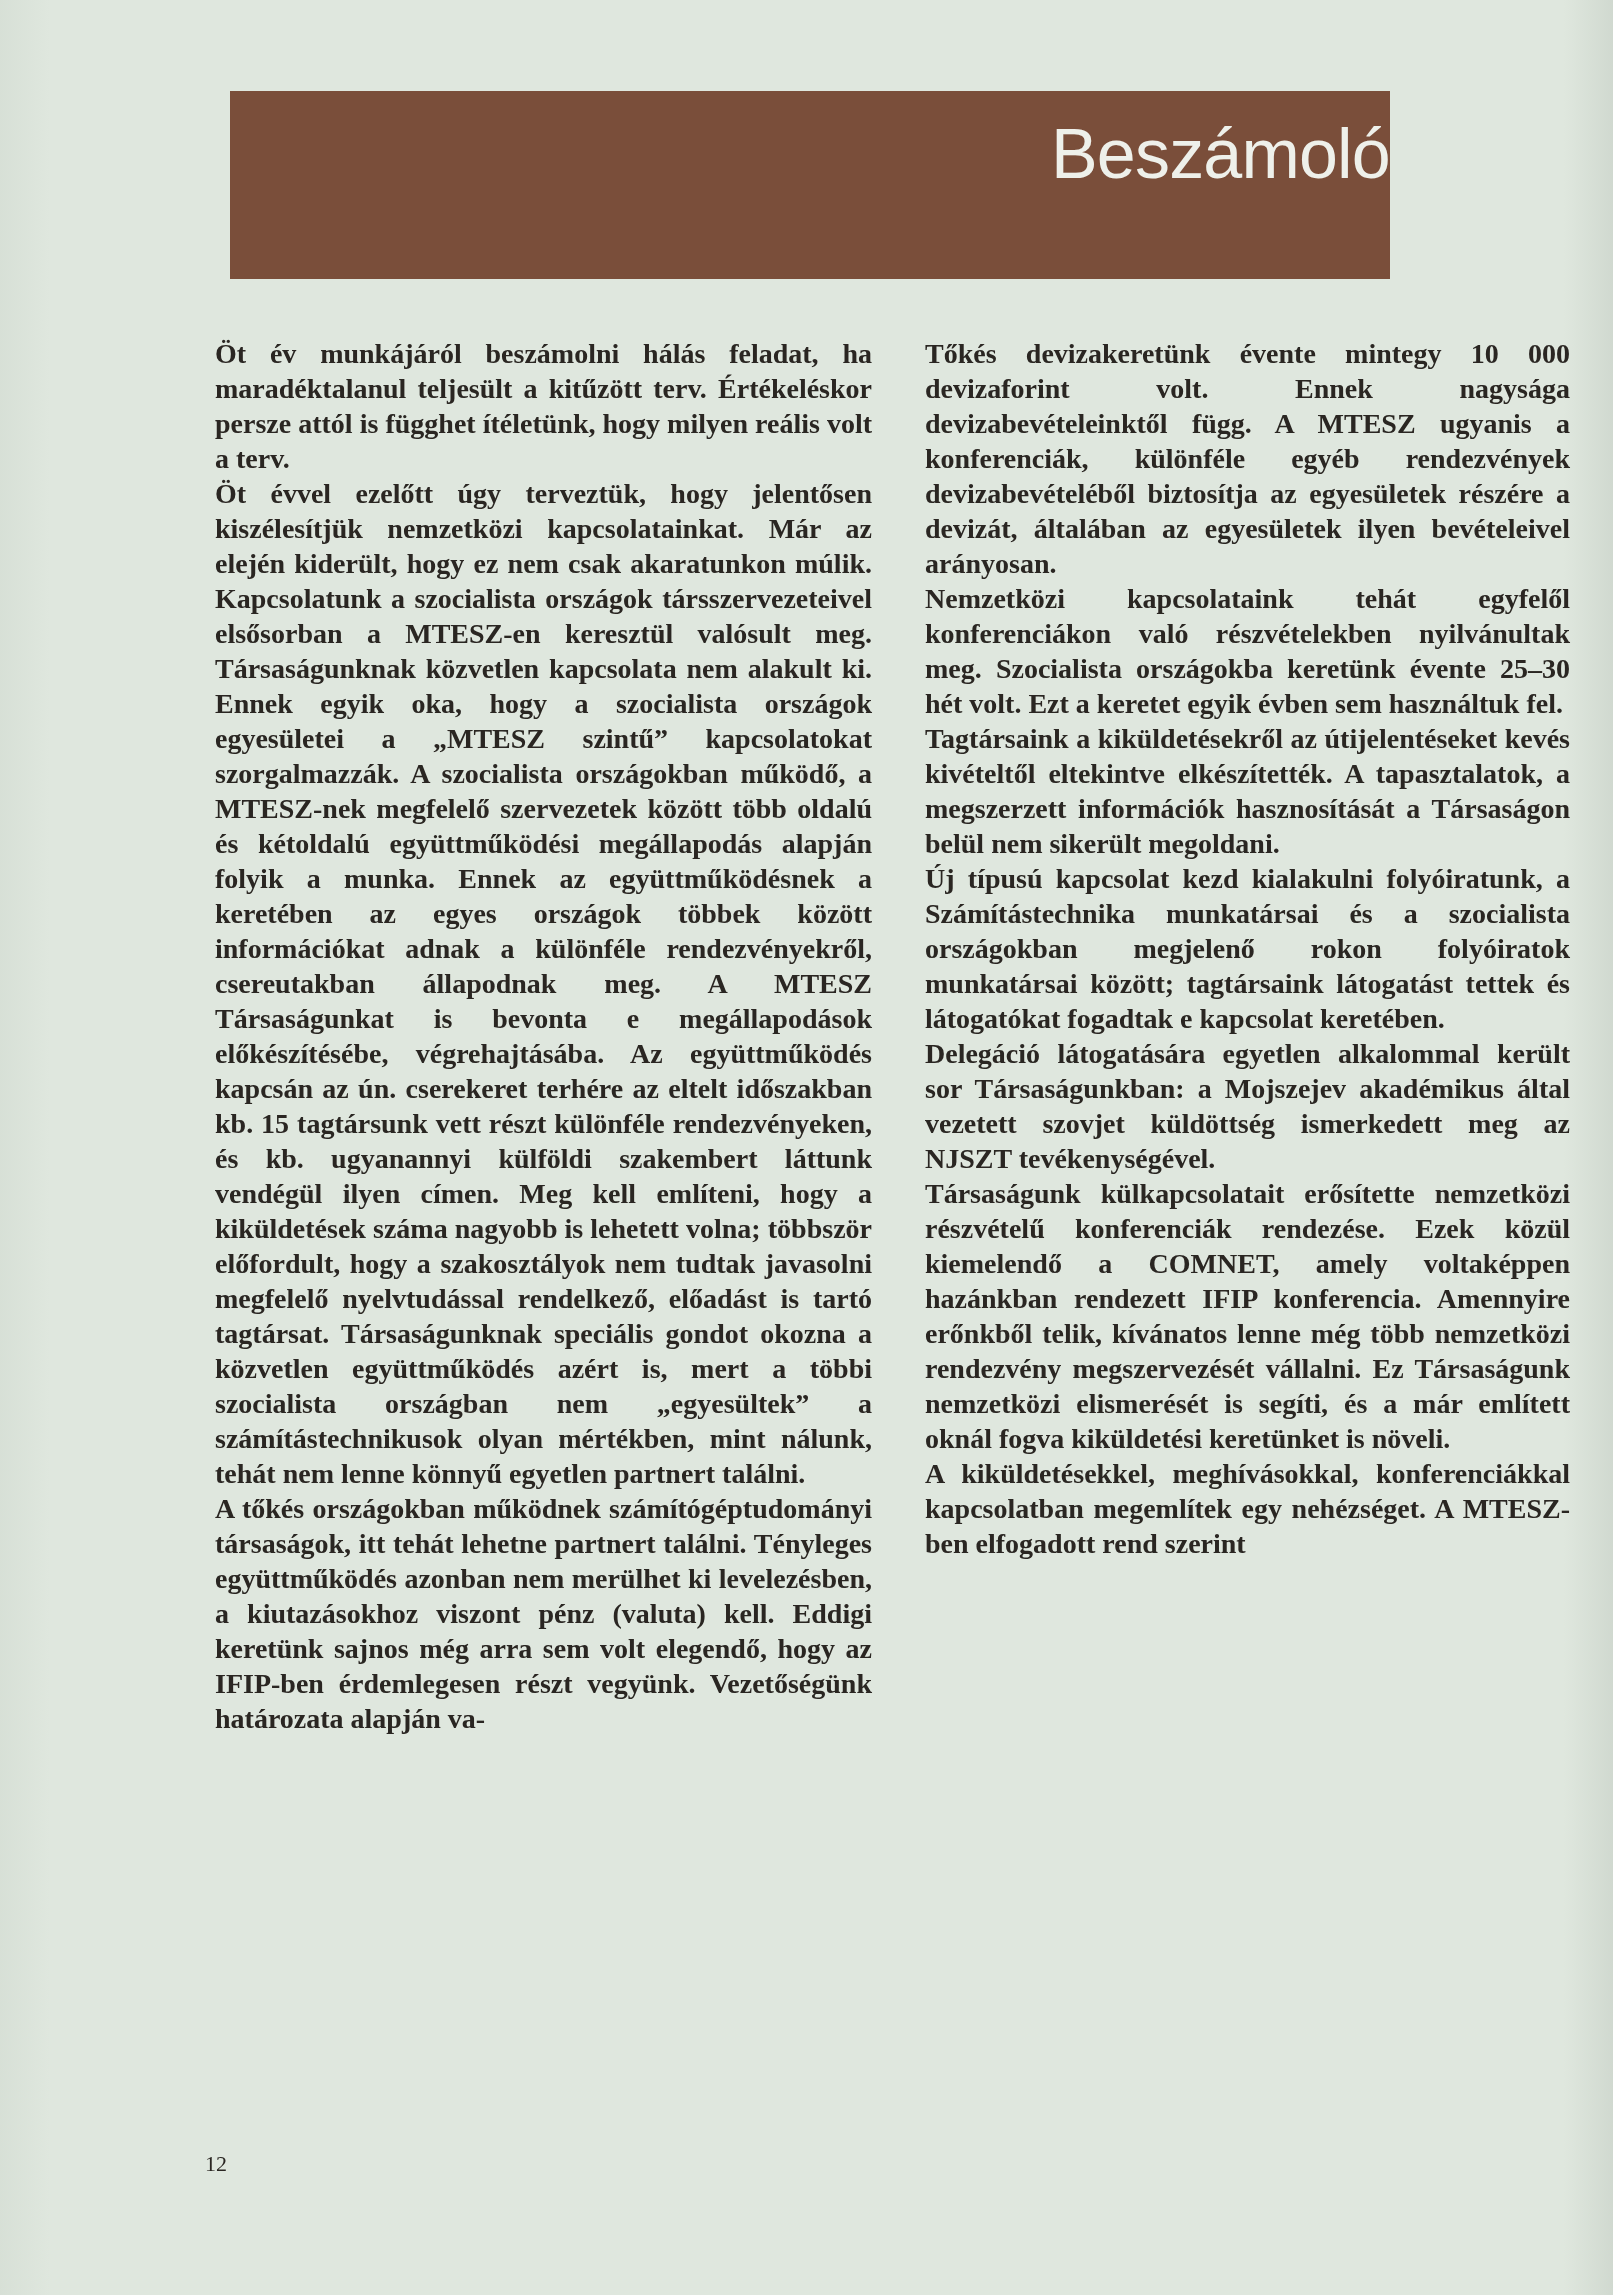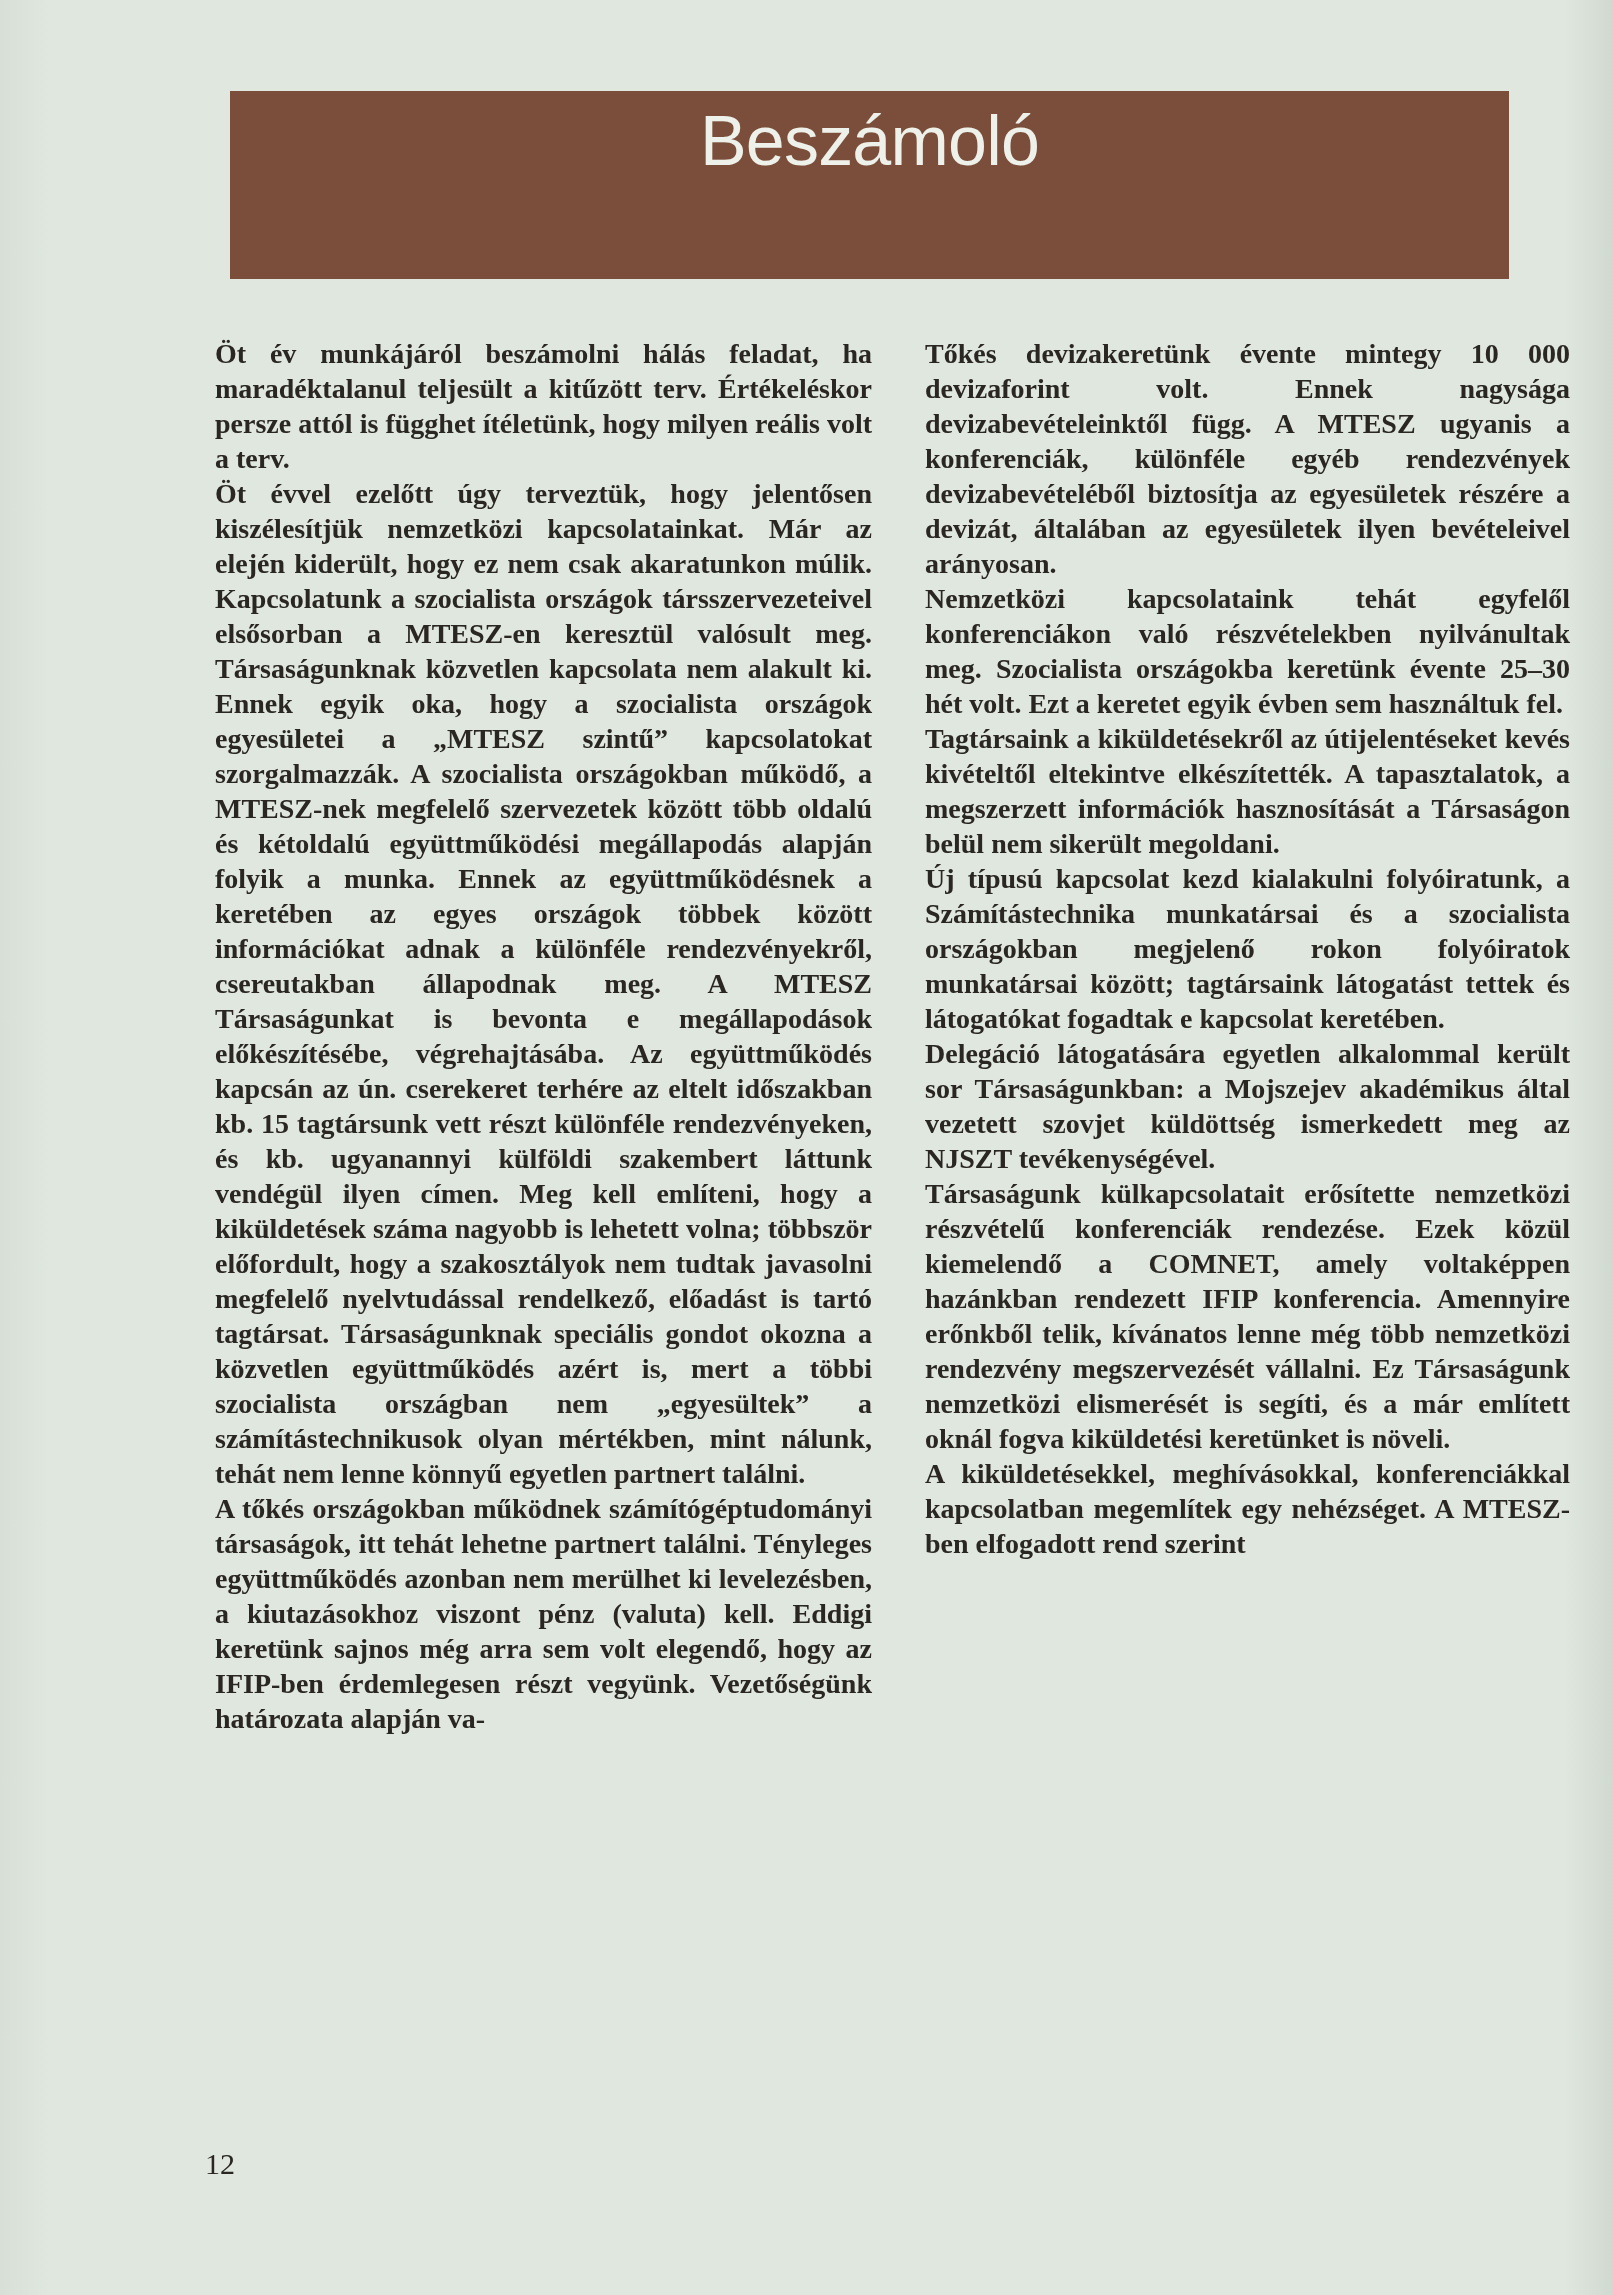--- a/index.html
+++ b/index.html
@@ -18,28 +18,28 @@
     .page-shade {
       position: absolute;
       inset: 0;
       background: linear-gradient(90deg, rgba(200,210,200,0.35) 0px, rgba(0,0,0,0) 50px, rgba(0,0,0,0) 1564px, rgba(180,190,180,0.35) 1614px);
       pointer-events: none;
     }
     .title-banner {
       position: absolute;
       left: 230px;
       top: 91px;
-      width: 1279px;
+      width: 1160px;
       height: 188px;
       background: #7a4e3a;
       color: #eef0ea;
       font-family: "Liberation Sans", "DejaVu Sans", sans-serif;
-      text-align: center;
+      text-align: right;
       box-sizing: border-box;
-      padding-top: 10px;
+      padding-top: 23px;
     }
     .title-line {
       display: block;
       font-size: 70px;
       line-height: 80px;
       letter-spacing: -0.8px;
     }
     .column {
       position: absolute;
       top: 336px;
@@ -53,21 +53,21 @@
     .para {
       margin: 0;
       padding: 0;
       hyphens: manual;
       font-weight: bold;
     }
     .page-number {
       position: absolute;
       left: 205px;
       top: 2147px;
-      font-size: 30px;
+      font-size: 22px;
       line-height: 33px;
     }
   </style>
 </head>
 <body>
 
 <div class="page-shade"></div>
 
 <div class="title-banner" style="background: rgb(122, 78, 58);">
   <span class="title-line">Beszámoló</span>

